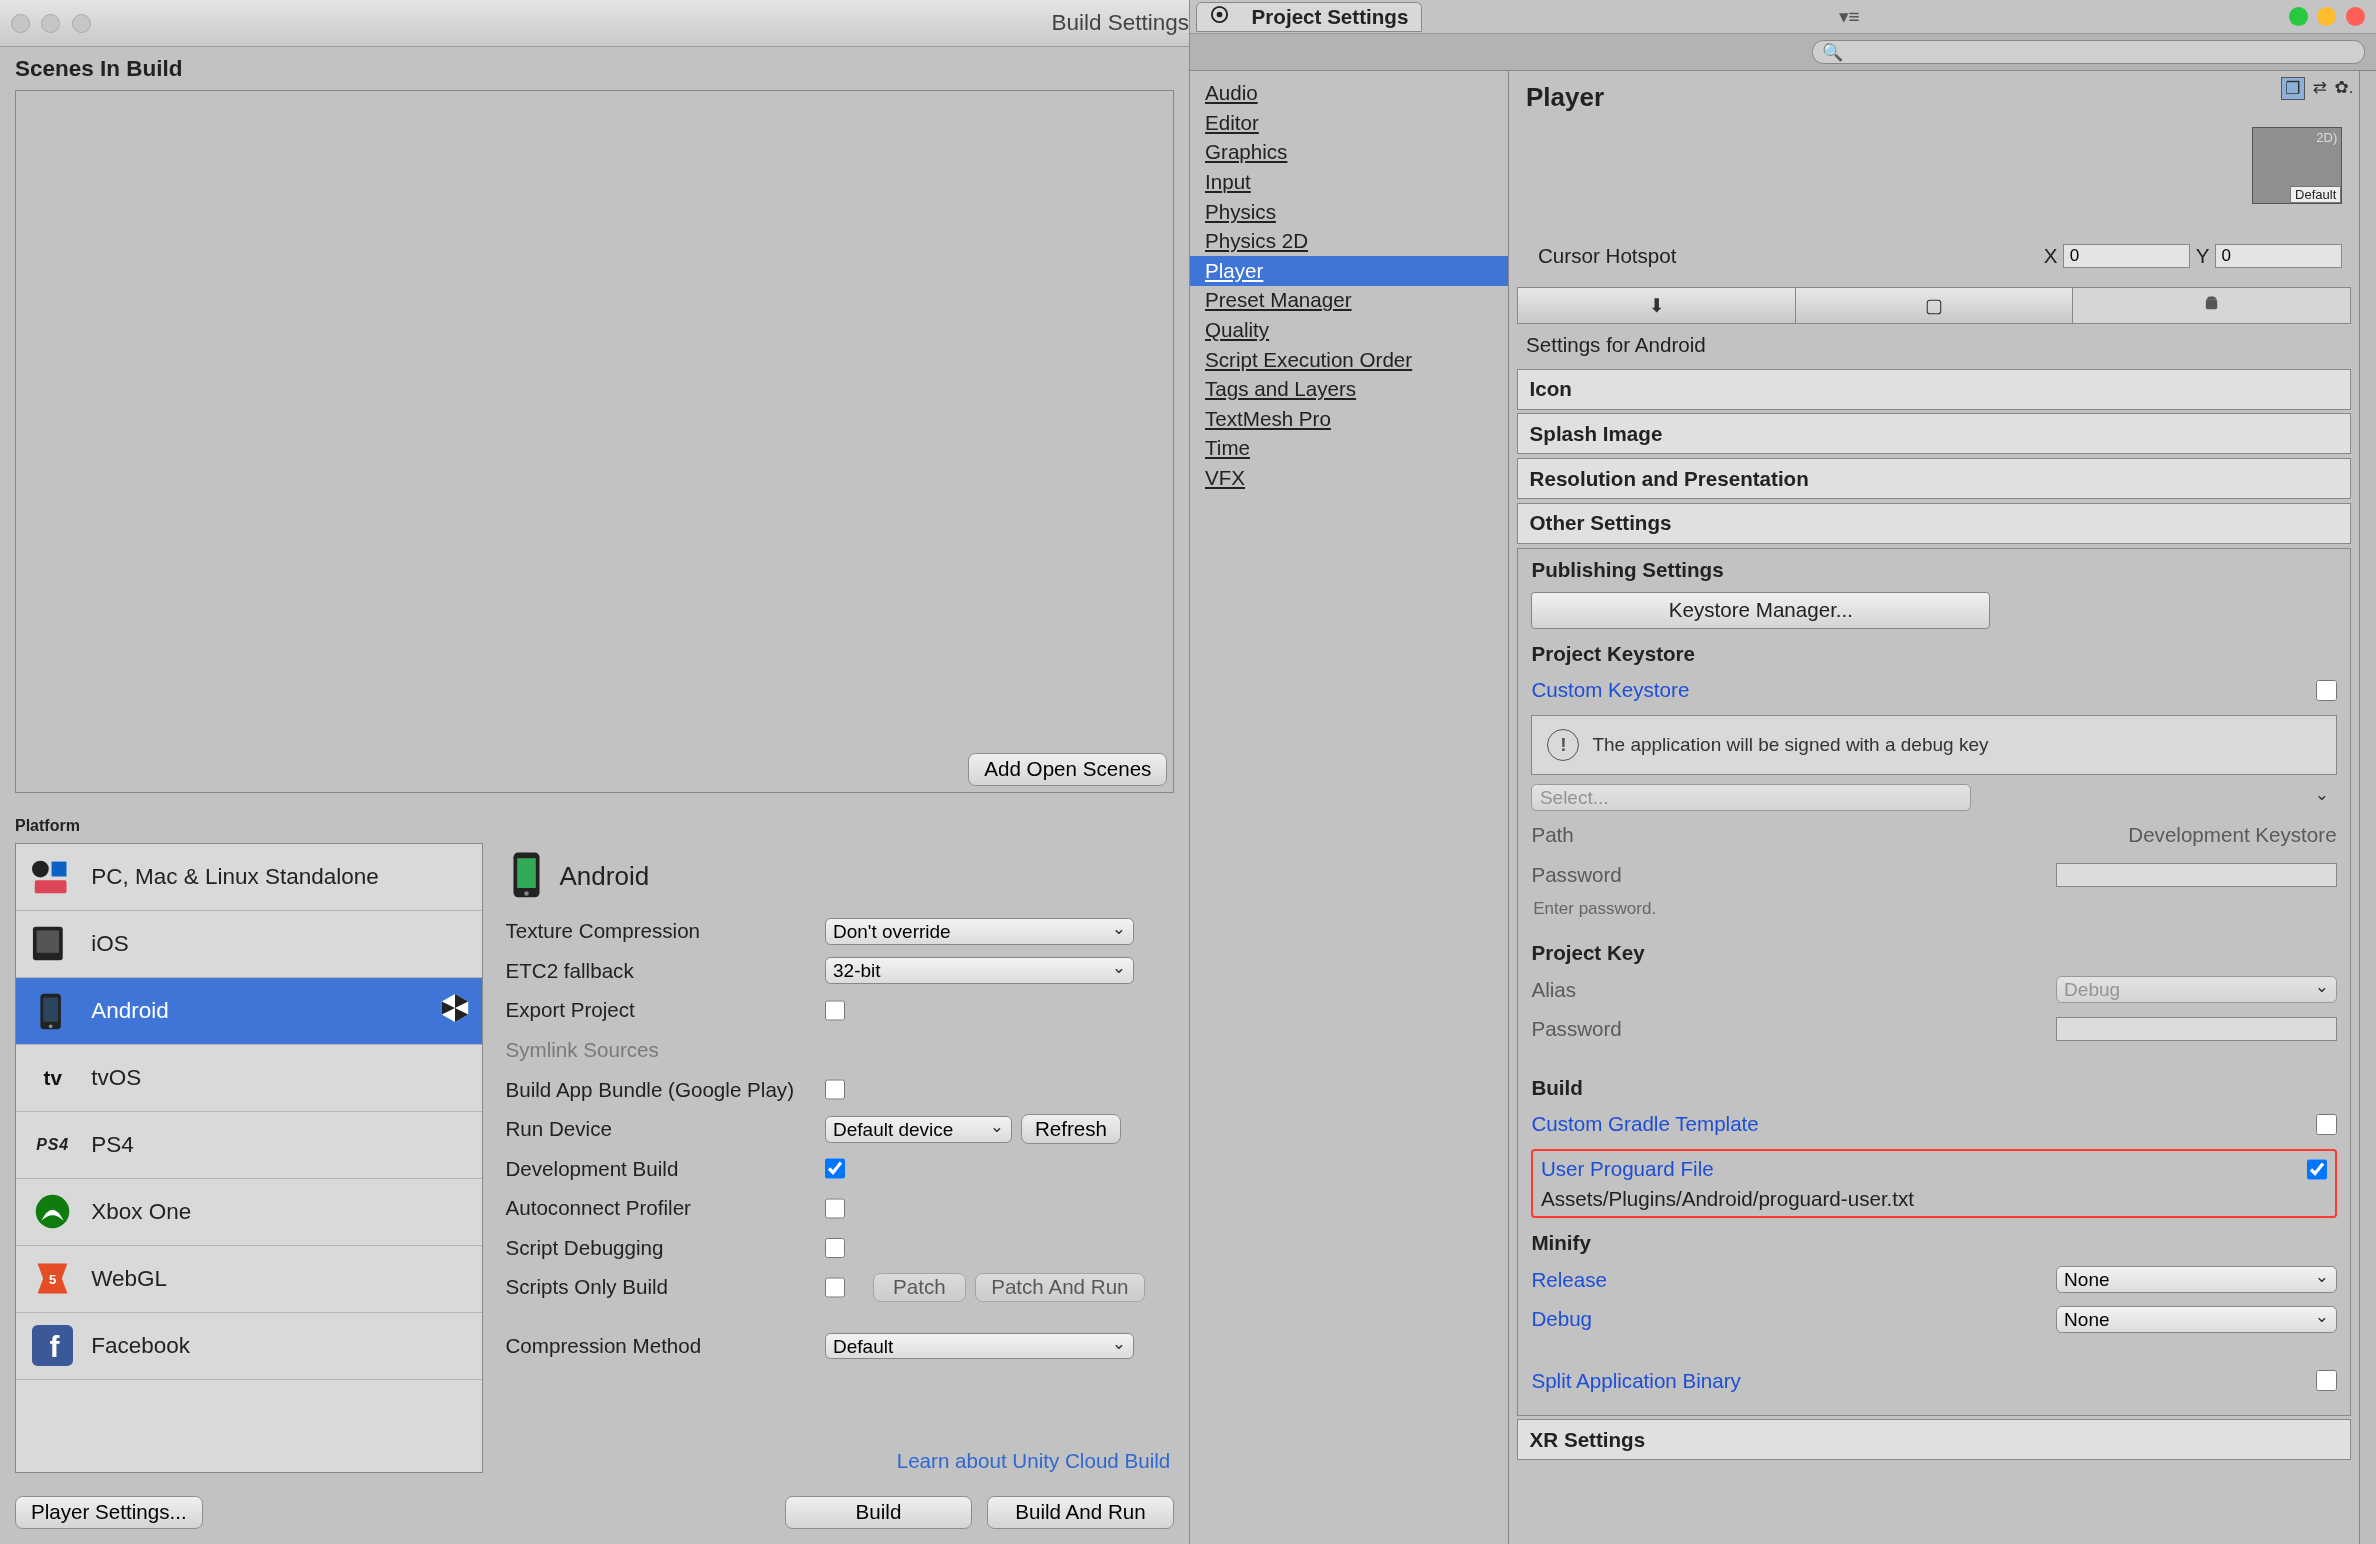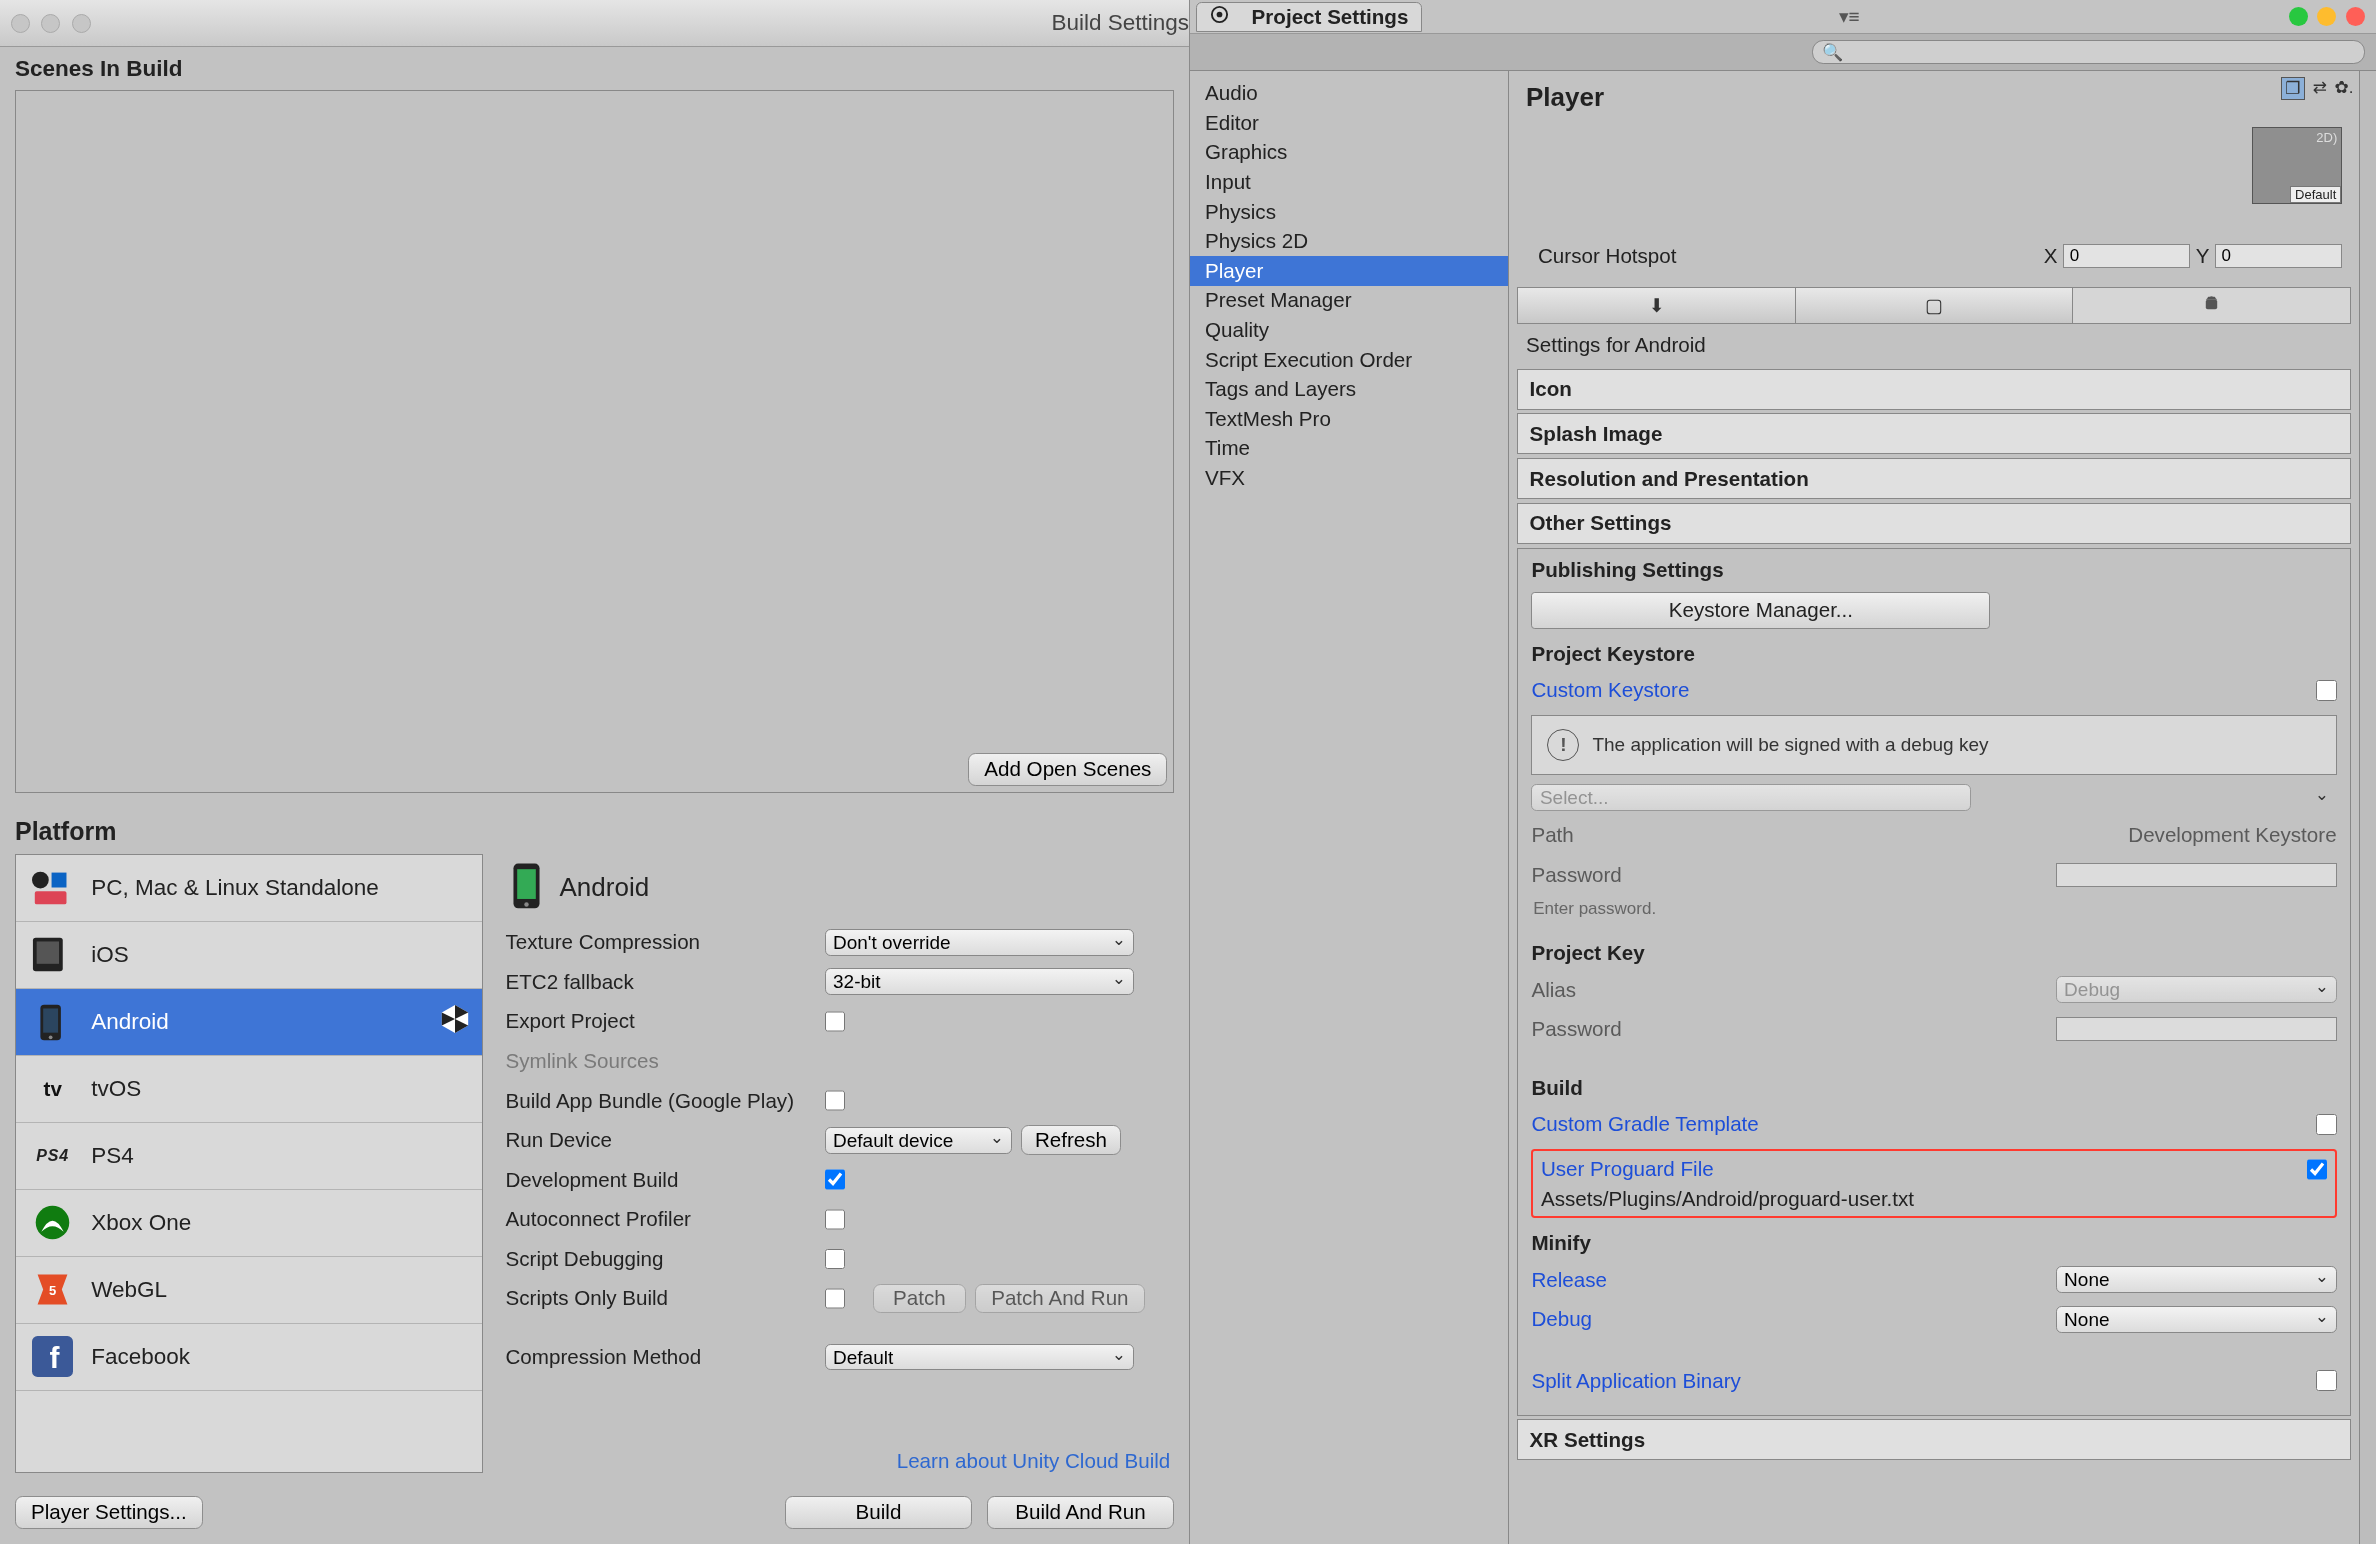--- a/index.html
+++ b/index.html
@@ -8,21 +8,21 @@
 
 .left-window { width: 1190px; height: 100%; background: #c2c2c2; display: flex; flex-direction: column; border-right: 0.9px solid #8a8a8a; }
 .titlebar { height: 47px; display: flex; align-items: center; padding-left: 11.2px; background: linear-gradient(#e5e5e5,#c9c9c9); border-bottom: 0.9px solid #999; position: relative; }
 .traffic { display: flex; gap: 11.2px; }
 .tdot { width: 19px; height: 19px; border-radius: 50%; background: #c6c6c6; border: 0.9px solid #aaa; }
 .titlebar .title { position: absolute; left: 0; right: 0; text-align: right; font-size: 22.5px; color: #444; }
 .section-header { font-weight: bold; font-size: 22.5px; padding: 9.4px 15px 3.7px 15px; }
 .scene-box { margin: 3.7px 15px 9.4px 15px; height: 703px; background: #c2c2c2; border: 0.9px solid #888; position: relative; }
 .add-scenes { position: absolute; right: 5.6px; bottom: 5.6px; }
 .btn { background: linear-gradient(#f0f0f0,#d4d4d4); border: 0.9px solid #8d8d8d; border-radius: 7.5px; padding: 3.7px 15px; font-size: 20.6px; cursor: pointer; }
-.plat-label { font-weight: bold; padding: 15px 15px 7.5px 15px; font-size: 25px; }
+.plat-label { font-weight: bold; padding: 15px 15px 7.5px 15px; font-size: 16px; }
 .lower-row { display: flex; flex: 1; margin: 0 15px 11.2px 15px; gap: 22.5px; }
 .platform-list { width: 468px; border: 0.9px solid #888; background: #d9d9d9; overflow: hidden; }
 .platform-item { display: flex; align-items: center; gap: 13px; height: 67px; padding: 0 11.2px; border-bottom: 0.9px solid #b4b4b4; font-size: 22.5px; }
 .platform-item.selected { background: #3e75d6; color: #fff; }
 .platform-item .plat-icon { width: 51px; height: 43px; display: flex; align-items: center; justify-content: center; }
 .platform-item .unity-icon { margin-left: auto; }
 .build-panel { flex: 1; display: flex; flex-direction: column; gap: 5.6px; padding-top: 1.9px; font-size: 20.6px; }
 .build-title-row { display: flex; align-items: center; gap: 13px; height: 64px; }
 .build-title { font-size: 26px; }
 .prop-row { display: flex; align-items: center; height: 34px; }
@@ -42,21 +42,21 @@
 .ps-tab { display: flex; align-items: center; gap: 23px; background: #d8d8d8; border: 0.9px solid #888; border-top-left-radius: 5.6px; border-top-right-radius: 5.6px; padding: 3.7px 13px; margin-left: 5.6px; height: 30px; font-size: 20.6px; font-weight: bold; }
 .mac-dots { display: flex; gap: 9.4px; margin-left: auto; margin-right: 11.2px; }
 .mdot { width: 19px; height: 19px; border-radius: 50%; }
 .mg { background: #28c840; } .my { background: #febc2e; } .mr { background: #ff5f57; }
 .lines-icon { margin-right: 13px; color: #555; font-size: 19px; }
 .searchbar-row { height: 37px; background: #b3b3b3; border-bottom: 0.9px solid #888; display: flex; align-items: center; padding: 0 11.2px; }
 .search-pill { margin-left: auto; width: 553px; height: 24px; border: 0.9px solid #888; border-radius: 11.2px; background: #cfcfcf; display: flex; align-items: center; padding: 0 9.4px; font-size: 17px; color: #555; }
 .search-pill .mag { margin-right: 5.6px; }
 .right-body { display: flex; flex: 1; overflow: hidden; }
 .settings-sidebar { width: 319px; border-right: 0.9px solid #888; background: #c2c2c2; padding-top: 7.5px; font-size: 20.6px; }
-.sidebar-item { padding: 2.8px 15px; cursor: pointer; }
+.sidebar-item { padding: 2.8px 15px; cursor: pointer; text-decoration: underline; }
 .sidebar-item.selected { background: #3e75d6; color: #fff; }
 .settings-content { flex: 1; display: flex; flex-direction: column; overflow-y: auto; position: relative; }
 .content-header { display: flex; align-items: center; padding: 11.2px 17px 19px 17px; }
 .content-header-title { font-size: 26px; font-weight: bold; }
 .header-icons-right { display: flex; gap: 7.5px; position: absolute; right: 5.6px; top: 5.6px; font-size: 17px; color: #333; }
 .texture-thumb { width: 90px; height: 77px; background: #8f8f8f; border: 0.9px solid #555; position: absolute; right: 17px; top: 56px; display: flex; align-items: flex-end; justify-content: flex-end; font-size: 13px; }
 .texture-thumb .sel-btn { background: #eee; border: 0.9px solid #777; font-size: 13px; padding: 0 3.7px; }
 .cursor-row { display: flex; align-items: center; padding: 0 17px; font-size: 20.6px; margin-bottom: 9.4px; margin-top: 112px; }
 .cursor-row .lab { flex: 1; margin-left: 12px; }
 .xyfield { display: flex; align-items: center; gap: 5.6px; }

